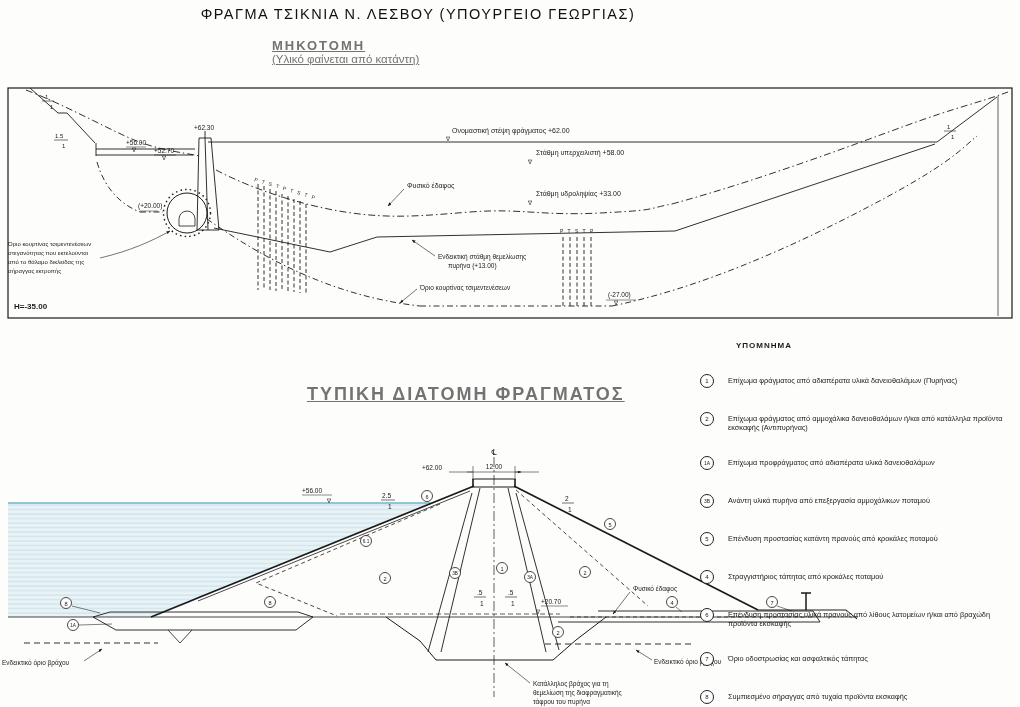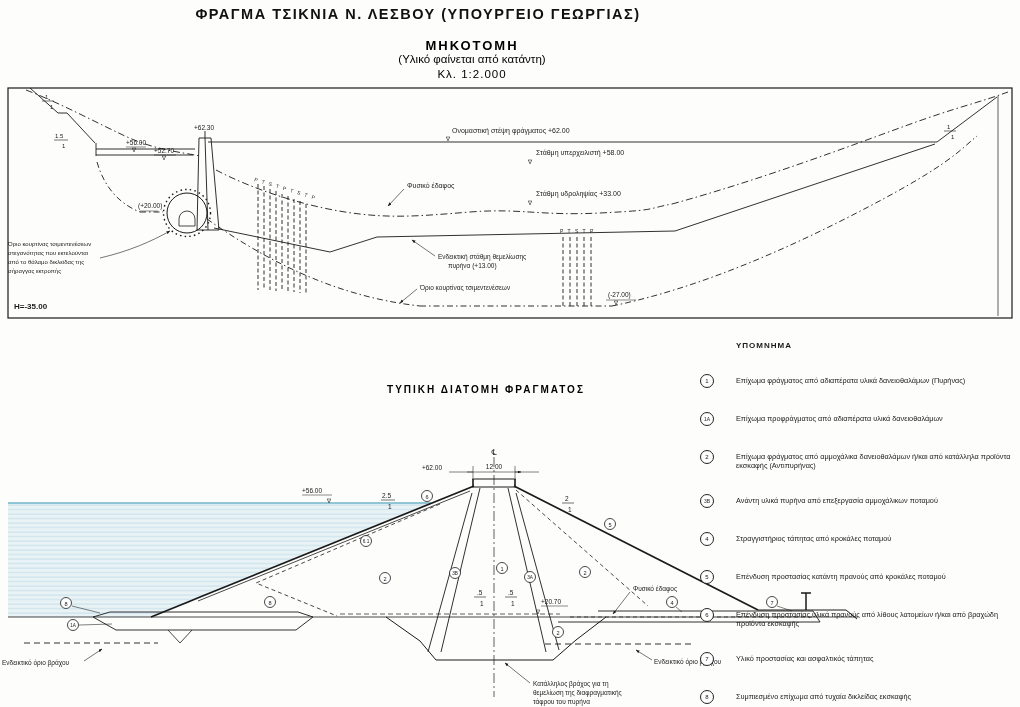--- a/index.html
+++ b/index.html
@@ -1,46 +1,45 @@
 <!DOCTYPE html>
 <html><head>
 <meta charset="utf-8">
 <style>
   html,body{margin:0;padding:0;background:#f6f6f4;}
   #page{position:relative;width:1020px;height:707px;background:#fdfdfc;overflow:hidden;
         font-family:"Liberation Sans","DejaVu Sans",sans-serif;color:#1a1a1a;}
   .abs{position:absolute;}
-  #main-title{top:6px;left:0;width:836px;text-align:center;font-size:14.5px;letter-spacing:1.5px;font-weight:bold;color:#111;}
-  .sec-head{text-align:center;color:#000000;}
+  #main-title{top:6px;left:0;width:836px;text-align:center;font-size:14.5px;letter-spacing:1.5px;font-weight:normal;color:#111;}
+  .sec-head{color:#737373;text-decoration:underline;}
   #long-head{top:38px;left:272px;width:400px;font-size:13px;letter-spacing:2px;font-weight:bold;}
   #long-sub{top:53px;left:272px;width:400px;font-size:11.5px;}
   #long-scale{top:68px;left:272px;width:400px;font-size:11.5px;letter-spacing:1px;}
-  #cross-head{top:384px;left:286px;width:400px;font-size:10px;letter-spacing:2px;font-weight:bold;}
+  #cross-head{top:384px;left:307px;width:400px;font-size:18px;letter-spacing:2px;font-weight:bold;}
   #cross-scale{top:403px;left:297px;width:400px;font-size:12px;letter-spacing:1px;}
   svg text{fill:#1a1a1a;font-family:"Liberation Sans","DejaVu Sans",sans-serif;}
   .t7{font-size:7px;} .t65{font-size:6.5px;} .t6{font-size:6px;}
   .t5{font-size:5px;letter-spacing:1.5px;} .t8{font-size:8px;} .bold{font-weight:bold;}
   .badge-t{font-size:5.6px;text-anchor:middle;} .badge-s{font-size:4.7px;text-anchor:middle;}
   #legend{top:341px;left:700px;width:318px;}
   #legend-title{font-size:8px;font-weight:bold;margin:0 0 10px 36px;letter-spacing:1px;}
-  .legend-item{display:flex;align-items:flex-start;gap:22px;margin-bottom:3.2px;margin-top:24px;}
+  .legend-item{display:flex;align-items:flex-start;gap:14px;margin-bottom:3.2px;margin-top:24px;}
   .legend-badge{flex:0 0 auto;width:12px;height:12px;border:1px solid #222;border-radius:50%;
     display:flex;align-items:center;justify-content:center;font-size:6px;line-height:1;background:#fff;}
   .legend-badge.small{font-size:5px;}
   .legend-text{font-size:7.3px;line-height:1.28;padding-top:1.5px;}
 </style>
 </head>
 <body>
 
 <div id="page">
 
   <div id="main-title" class="abs">ΦΡΑΓΜΑ ΤΣΙΚΝΙΑ Ν. ΛΕΣΒΟΥ    (ΥΠΟΥΡΓΕΙΟ ΓΕΩΡΓΙΑΣ)</div>
   <div id="long-head" class="abs sec-head">ΜΗΚΟΤΟΜΗ</div>
   <div id="long-sub" class="abs sec-head">(Υλικό φαίνεται από κατάντη)</div>
-  <div id="long-scale" class="abs sec-head">Κλ. 1:2.000</div>
   <div id="cross-head" class="abs sec-head">ΤΥΠΙΚΗ ΔΙΑΤΟΜΗ ΦΡΑΓΜΑΤΟΣ</div>
 
   <svg class="abs" style="top:0;left:0" width="1020" height="707" viewBox="0 0 1020 707">
     <defs>
       <marker id="arw" markerWidth="7" markerHeight="6" refX="6" refY="2.5" orient="auto">
         <path d="M0,0 L6.5,2.5 L0,5 Z" fill="#1a1a1a"></path>
       </marker>
       <pattern id="waterhatch" width="8" height="4.5" patternUnits="userSpaceOnUse">
         <rect width="8" height="4.5" fill="#e9f3f6"></rect>
         <line x1="0" y1="1" x2="8" y2="1" stroke="#bcd9e4" stroke-width="0.8"></line>
@@ -297,46 +296,46 @@
     </g>
   </svg>
 
   <div id="legend" class="abs">
     <div id="legend-title">ΥΠΟΜΝΗΜΑ</div>
     <div class="legend-item">
         <span class="legend-badge">1</span>
         <span class="legend-text">Επίχωμα φράγματος από αδιαπέρατα υλικά δανειοθαλάμων (Πυρήνας)</span>
       </div>
     <div class="legend-item">
+        <span class="legend-badge">2</span>
+        <span class="legend-text">Επίχωμα φράγματος από αμμοχάλικα δανειοθαλάμων ή/και από κατάλληλα προϊόντα εκσκαφής (Αντιπυρήνας)</span>
+      </div>
+    <div class="legend-item">
         <span class="legend-badge small">1Α</span>
         <span class="legend-text">Επίχωμα προφράγματος από αδιαπέρατα υλικά δανειοθαλάμων</span>
       </div>
     <div class="legend-item">
-        <span class="legend-badge">2</span>
-        <span class="legend-text">Επίχωμα φράγματος από αμμοχάλικα δανειοθαλάμων ή/και από κατάλληλα προϊόντα εκσκαφής (Αντιπυρήνας)</span>
-      </div>
-    <div class="legend-item">
         <span class="legend-badge small">3Β</span>
         <span class="legend-text">Ανάντη υλικά πυρήνα από επεξεργασία αμμοχάλικων ποταμού</span>
       </div>
     <div class="legend-item">
+        <span class="legend-badge">5</span>
+        <span class="legend-text">Επένδυση προστασίας κατάντη πρανούς από κροκάλες ποταμού</span>
+      </div>
+    <div class="legend-item">
         <span class="legend-badge">4</span>
         <span class="legend-text">Στραγγιστήριος τάπητας από κροκάλες ποταμού</span>
       </div>
     <div class="legend-item">
-        <span class="legend-badge">5</span>
-        <span class="legend-text">Επένδυση προστασίας κατάντη πρανούς από κροκάλες ποταμού</span>
-      </div>
-    <div class="legend-item">
         <span class="legend-badge">6</span>
         <span class="legend-text">Επένδυση προστασίας υλικά πρανούς από λίθους λατομείων ή/και από βραχώδη προϊόντα εκσκαφής</span>
       </div>
     <div class="legend-item">
         <span class="legend-badge">7</span>
-        <span class="legend-text">Υλικό προστασίας και ασφαλτικός τάπητας</span>
+        <span class="legend-text">Όριο οδοστρωσίας και ασφαλτικός τάπητας</span>
       </div>
     <div class="legend-item">
         <span class="legend-badge">8</span>
-        <span class="legend-text">Συμπιεσμένο επίχωμα από τυχαία δικλείδας εκσκαφής</span>
+        <span class="legend-text">Συμπιεσμένο σήραγγας από τυχαία προϊόντα εκσκαφής</span>
       </div>
   </div>
 
 </div>
 
 </body></html>

